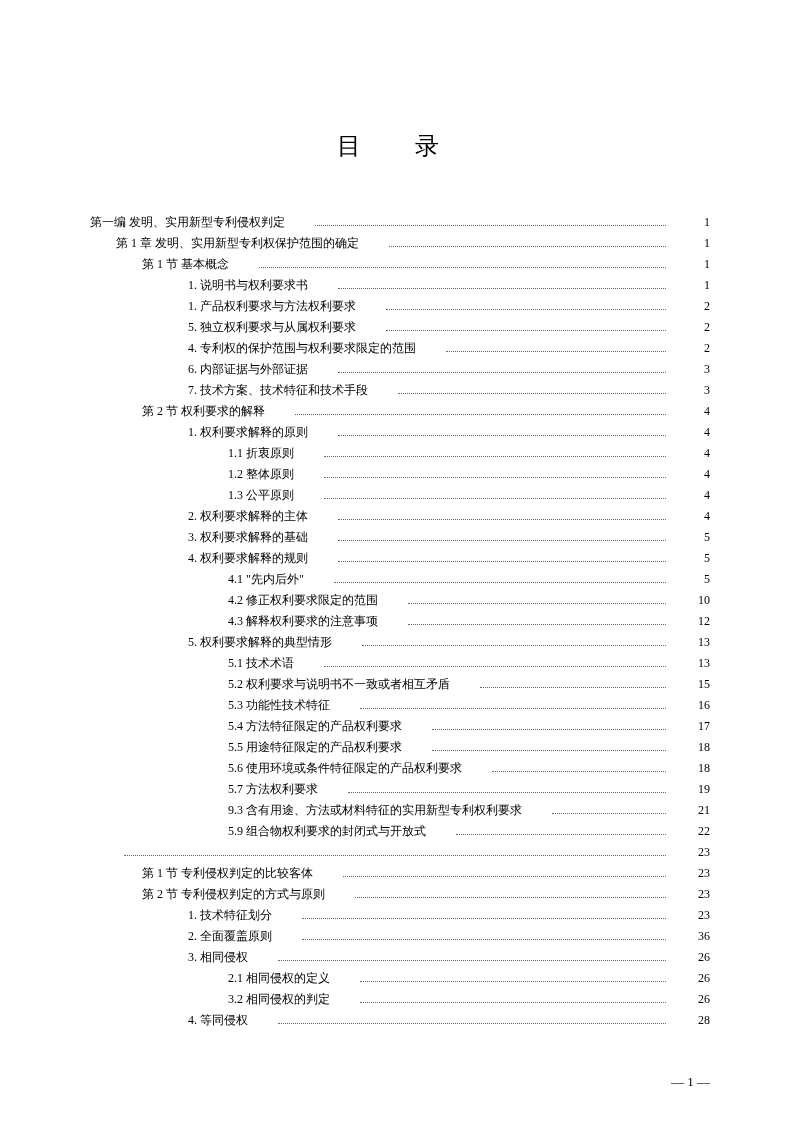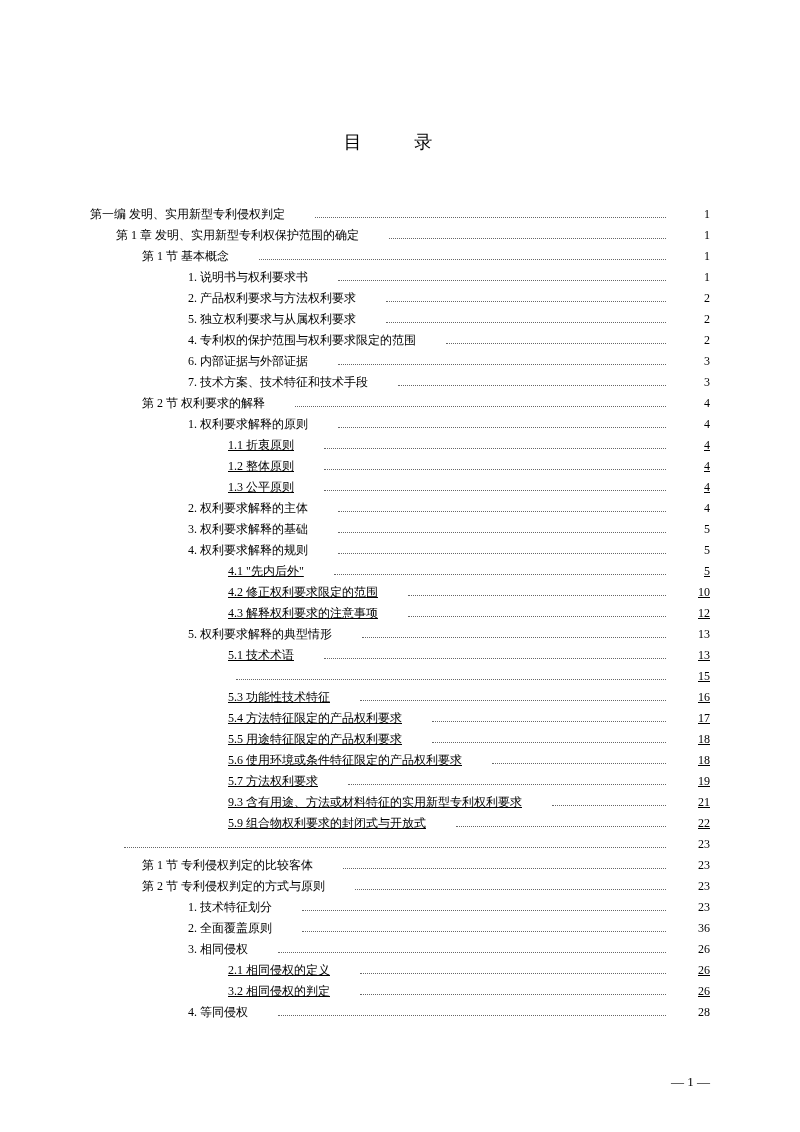--- a/index.html
+++ b/index.html
@@ -9,21 +9,21 @@
     width: 800px;
     height: 1132px;
     position: relative;
     color: #000;
   }
   .page {
     padding: 130px 90px 60px 90px;
   }
   .title {
     text-align: center;
-    font-size: 18px;
+    font-size: 24px;
     letter-spacing: 24px;
     margin-bottom: 50px;
     font-weight: normal;
   }
   .toc-line {
     display: flex;
     align-items: baseline;
     font-size: 12px;
     line-height: 1.75;
     white-space: nowrap;
@@ -38,21 +38,21 @@
   }
   .toc-page {
     flex: 0 0 auto;
     min-width: 18px;
     text-align: right;
   }
   .indent-0 { padding-left: 0; }
   .indent-1 { padding-left: 26px; }
   .indent-2 { padding-left: 52px; }
   .indent-3 { padding-left: 98px; }
-  .indent-4 { padding-left: 138px; text-decoration: underline; }
+  .indent-4 { padding-left: 138px; }
   .footer {
     position: absolute;
     bottom: 42px;
     right: 90px;
     font-size: 13px;
   }
 </style>
 </head>
 <body>
 
@@ -73,21 +73,21 @@
         <span class="toc-text">第 1 节  基本概念</span>
         <span class="leader"></span>
         <span class="toc-page">1</span>
       </div>
       <div class="toc-line indent-3">
         <span class="toc-text">1. 说明书与权利要求书</span>
         <span class="leader"></span>
         <span class="toc-page">1</span>
       </div>
       <div class="toc-line indent-3">
-        <span class="toc-text">2. 产品权利要求与方法权利要求</span>
+        <span class="toc-text">1. 产品权利要求与方法权利要求</span>
         <span class="leader"></span>
         <span class="toc-page">2</span>
       </div>
       <div class="toc-line indent-3">
         <span class="toc-text">5. 独立权利要求与从属权利要求</span>
         <span class="leader"></span>
         <span class="toc-page">2</span>
       </div>
       <div class="toc-line indent-3">
         <span class="toc-text">4. 专利权的保护范围与权利要求限定的范围</span>
@@ -163,20 +163,21 @@
         <span class="toc-text">5. 权利要求解释的典型情形</span>
         <span class="leader"></span>
         <span class="toc-page">13</span>
       </div>
       <div class="toc-line indent-4">
         <span class="toc-text">5.1 技术术语</span>
         <span class="leader"></span>
         <span class="toc-page">13</span>
       </div>
       <div class="toc-line indent-4">
+        <span class="toc-text">5.2 权利要求与说明书不一致或者相互矛盾</span>
         <span class="leader"></span>
         <span class="toc-page">15</span>
       </div>
       <div class="toc-line indent-4">
         <span class="toc-text">5.3 功能性技术特征</span>
         <span class="leader"></span>
         <span class="toc-page">16</span>
       </div>
       <div class="toc-line indent-4">
         <span class="toc-text">5.4 方法特征限定的产品权利要求</span>

